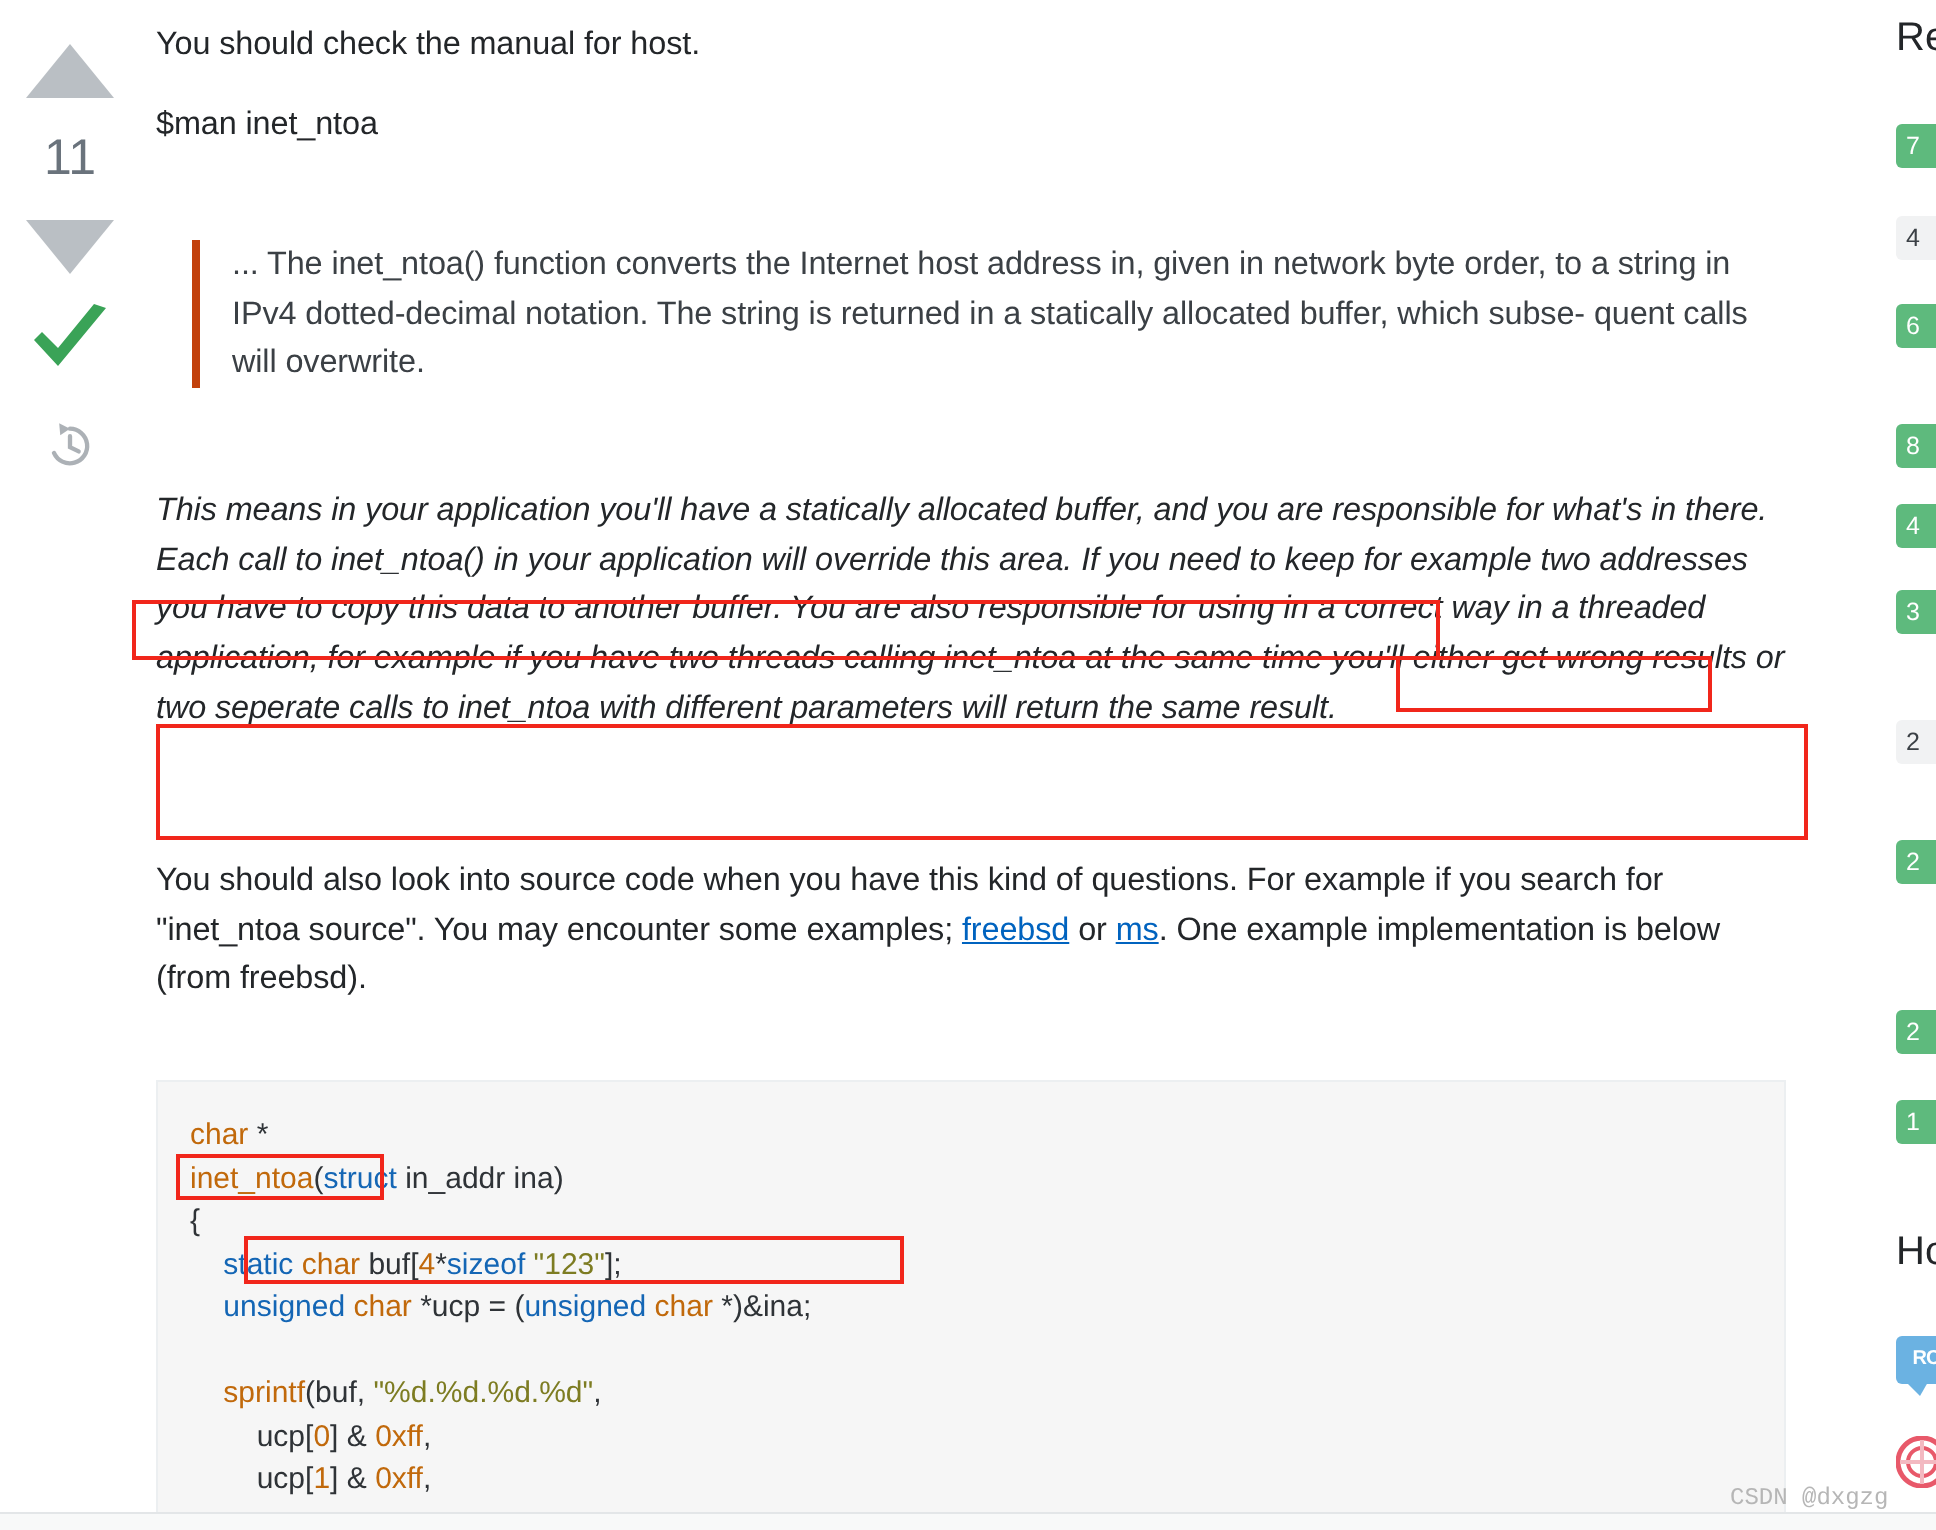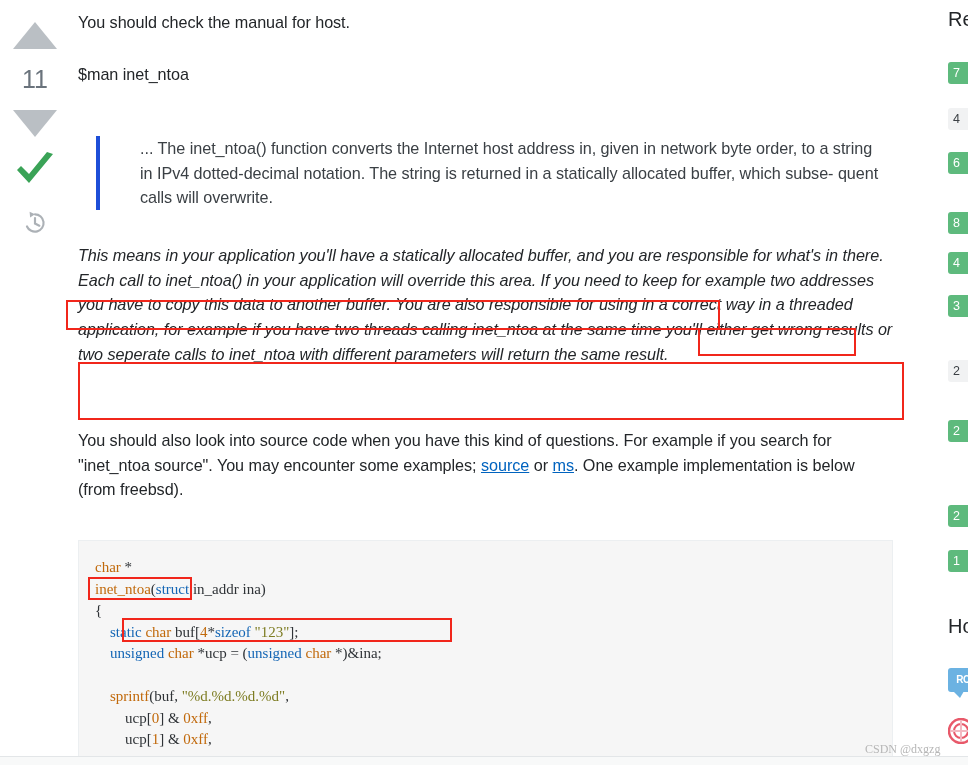--- a/index.html
+++ b/index.html
@@ -81,28 +81,28 @@
   }
   .para {
     font-size: 16.2px;
     line-height: 1.52;
     color: #232629;
     margin: 0;
     font-family: "Liberation Sans", sans-serif;
     letter-spacing: -0.05px;
   }
   #p-intro  { position: absolute; left: 0; top: 10px;  width: 815px; }
-  #p-man    { position: absolute; left: 0; top: 62px;  width: 815px; }
+  #p-man    { position: absolute; left: 0; top: 50px;  width: 815px; }
   #blockquote {
     position: absolute;
     left: 18px;
-    top: 136px;
+    top: 120px;
     width: 790px;
-    padding-left: 40px;
-    border-left: 4px solid #1d4ed8;
+    padding-left: 16px;
+    border-left: 4px solid #c2410c;
     box-sizing: border-box;
   }
   #blockquote .para { color: #3b4045; }
   #p-means  { position: absolute; left: 0; top: 243px; width: 815px; font-style: italic; }
   #p-source { position: absolute; left: 0; top: 428px; width: 815px; }
 
   a.link {
     color: #0063bf;
     text-decoration: underline;
   }
@@ -116,21 +116,21 @@
     height: 225px;
     background: #f6f6f6;
     border: 1px solid #eceff1;
     border-bottom: none;
     box-sizing: border-box;
     overflow: hidden;
     padding: 16px 0 0 16px;
   }
   pre.code {
     margin: 0;
-    font-family: Liberation Serif, serif;
+    font-family: Liberation Sans, sans-serif;
     font-size: 15px;
     line-height: 21.5px;
     color: #2f3337;
     white-space: pre;
   }
   .kw  { color: #1466b5; }   
   .ty  { color: #c1690b; }   
   .fn  { color: #c1690b; }   
   .num { color: #c1690b; }   
   .str { color: #7d7c22; }   
@@ -220,21 +220,21 @@
     background: transparent;
   }
 
   
   #watermark {
     position: absolute;
     left: 865px;
     top: 742px;
     font-size: 12px;
     color: #b6b6b6;
-    font-family: Liberation Serif, serif;
+    font-family: Liberation Mono, monospace;
     white-space: nowrap;
   }
   #bottom-bar {
     position: absolute;
     left: 0;
     top: 756px;
     width: 968px;
     height: 9px;
     background: #f8f9f9;
     border-top: 1px solid #e3e6e8;
@@ -265,21 +265,21 @@
     <p id="p-intro" class="para">You should check the manual for host.</p>
 
     <p id="p-man" class="para">$man inet_ntoa</p>
 
     <div id="blockquote">
       <p class="para">... The inet_ntoa() function converts the Internet host address in, given in network byte order, to a string in IPv4 dotted-decimal notation. The string is returned in a statically allocated buffer, which subse- quent calls will overwrite.</p>
     </div>
 
     <p id="p-means" class="para">This means in your application you'll have a statically allocated buffer, and you are responsible for what's in there. Each call to inet_ntoa() in your application will override this area. If you need to keep for example two addresses you have to copy this data to another buffer. You are also responsible for using in a correct way in a threaded application, for example if you have two threads calling inet_ntoa at the same time you'll either get wrong results or two seperate calls to inet_ntoa with different parameters will return the same result.</p>
 
-    <p id="p-source" class="para"><span>You should also look into source code when you have this kind of questions. For example if you search for "inet_ntoa source". You may encounter some examples; </span><a class="link" href="#">source</a><span> or </span><a class="link" href="#">ms</a><span>. One example implementation is below (from freebsd).</span></p>
+    <p id="p-source" class="para"><span>You should also look into source code when you have this kind of questions. For example if you search for "inet_ntoa source". You may encounter some examples; </span><a class="link" href="#">freebsd</a><span> or </span><a class="link" href="#">ms</a><span>. One example implementation is below (from freebsd).</span></p>
   </div>
 
   <div id="code-block">
     <pre class="code" id="code-pre"><span class="ty">char </span><span class="pl">*</span>
 <span class="fn">inet_ntoa</span><span class="pl">(</span><span class="kw">struct</span><span class="pl"> in_addr ina)</span>
 <span class="pl">{</span>
 <span class="pl">    </span><span class="kw">static</span><span class="pl"> </span><span class="ty">char</span><span class="pl"> buf[</span><span class="num">4</span><span class="pl">*</span><span class="kw">sizeof</span><span class="pl"> </span><span class="str">"123"</span><span class="pl">];</span>
 <span class="pl">    </span><span class="kw">unsigned</span><span class="pl"> </span><span class="ty">char</span><span class="pl"> *ucp = (</span><span class="kw">unsigned</span><span class="pl"> </span><span class="ty">char</span><span class="pl"> *)&amp;ina;</span>
 <span class="pl"></span>
 <span class="pl">    </span><span class="fn">sprintf</span><span class="pl">(buf, </span><span class="str">"%d.%d.%d.%d"</span><span class="pl">,</span>

